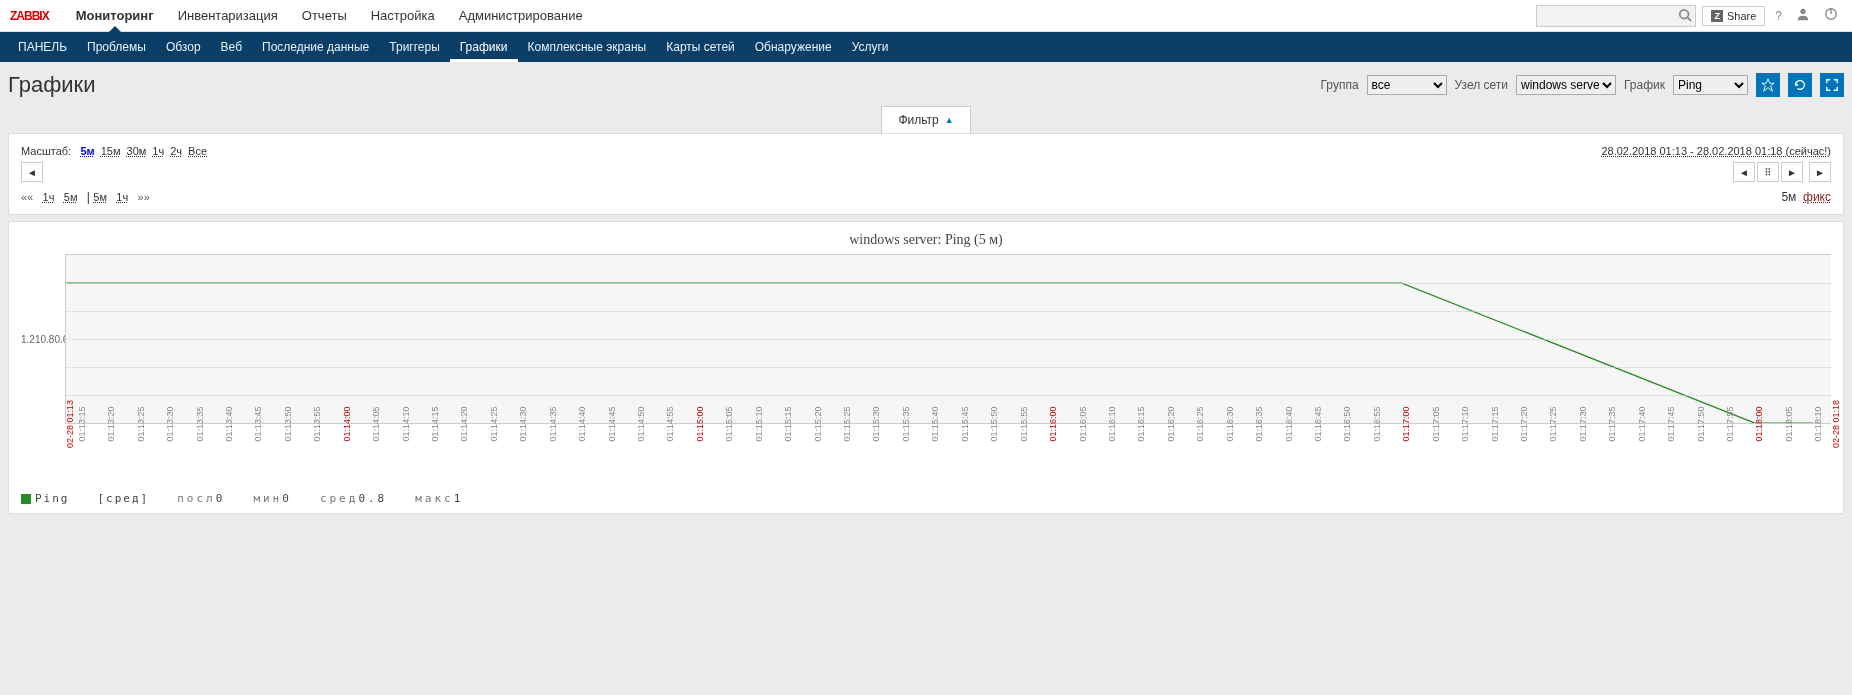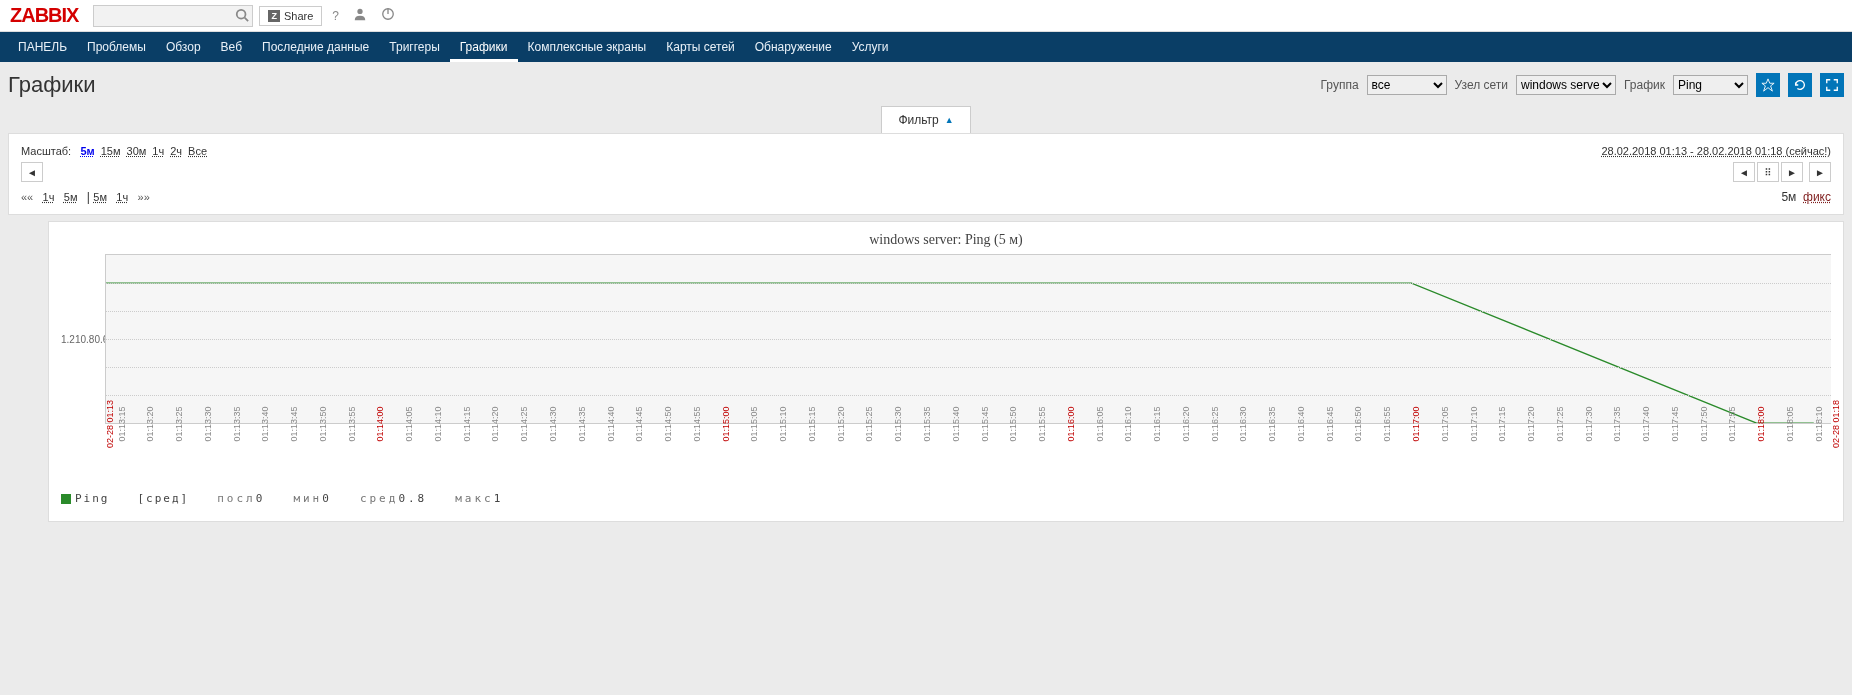--- a/index.html
+++ b/index.html
@@ -1,19 +1,19 @@
 <!DOCTYPE html>
 <html><head>
 <meta charset="utf-8">
 <style>
 * { box-sizing: border-box; margin: 0; padding: 0; }
 body { font-family: Arial, sans-serif; font-size: 12px; color: #333; background: #ebebeb; }
 
 .topbar { background: #fff; display: flex; align-items: center; height: 32px; padding: 0 10px; border-bottom: 1px solid #ddd; }
-.logo { font-family: Arial Black, Arial, sans-serif; font-weight: 900; font-size: 20px; letter-spacing: -1px; margin-right: 15px; }
+.logo { font-family: Arial Black, Arial, sans-serif; font-weight: 900; font-size: 12px; letter-spacing: -1px; margin-right: 15px; }
 .logo .z1 { color: #d40000; }
 .topnav { display: flex; gap: 0; flex: 1; }
 .topnav a { padding: 8px 12px; color: #333; text-decoration: none; font-size: 13px; position: relative; }
 .topnav a.active { font-weight: bold; }
 .topnav a.active::after { content:""; position:absolute; bottom:-1px; left:50%; transform:translateX(-50%); width:0;height:0;border-left:6px solid transparent;border-right:6px solid transparent;border-bottom:6px solid #0a3e66;}
 
 .topright { display: flex; align-items: center; gap: 6px; }
 .searchbox { position: relative; }
 .searchbox input { width: 160px; height: 22px; background: #f2f2f2; border: 1px solid #ccc; padding: 0 24px 0 6px; }
 .searchbox .sicon { position: absolute; right: 4px; top: 3px; color: #888; }
@@ -46,41 +46,48 @@
 .scale-links a.sel { font-weight:bold; text-decoration:underline dotted;}
 .scale-label { font-size:11px; margin-right:6px;}
 .time-range { font-size:11px; text-decoration:underline dotted; color:#333;}
 .navbtns { display:flex; gap:2px; margin-top:4px;}
 .navbtn { border:1px solid #ccc; background:#fff; width:22px; height:20px; display:inline-flex; align-items:center; justify-content:center; cursor:pointer; font-size:10px;}
 .crow2 { display:flex; margin-top:8px;}
 .crow2 .left { flex:1;}
 .crow2 .right { text-align:right;}
 .move-links .norm { color:#555; text-decoration:none;}
 
-.chartpanel { background:#fff; border:1px solid #ddd; margin-top:6px; padding:10px 12px 16px;margin-left:40px; }
+.chartpanel { background:#fff; border:1px solid #ddd; margin-top:6px; padding:10px 12px 8px; }
 .chart-title { text-align:center; font-size:14px; color:#444; margin-bottom:6px; font-family: Georgia, serif;}
 .chart-area { display:flex; }
 .yaxis { display:flex; justify-content:space-between; width:44px; text-align:right; padding-right:6px; height:170px; font-size:10px; color:#666;align-items:center;}
 .plot { flex:1; position:relative; height:170px; background:#f6f6f6; border:1px solid #ccc; border-right:none;}
 .plot .hgrid { position:absolute; left:0; right:0; border-top:1px dotted #ccc;}
 .plot svg { position:absolute; inset:0; width:100%; height:100%;}
 .xaxis { display:flex; margin-left:44px; height:60px; position:relative;}
 .xtick { position:absolute; top:0; font-size:9px; color:#888; transform:rotate(-90deg) translateX(-50%); transform-origin:left top; white-space:nowrap;}
 .xtick.maj { color:#c00000;}
 .xtick.end { color:#c00000;}
 .legend { margin-top:8px; display:flex; gap:28px; font-size:11px; color:#444; font-family: monospace; letter-spacing:2px; align-items:flex-end;}
 .legend .swatch { display:inline-block; width:10px; height:10px; background:#2a8a2a; margin-right:4px; vertical-align:middle;}
 .legend .col { display:flex; flex-direction:row; align-items:flex-end; letter-spacing:3px;}
 .legend .col .lbl { color:#777;}
 </style>
 </head>
 <body>
 
 <div class="topbar">
   <div class="logo"><span class="z1">ZABBIX</span></div>
+  <nav class="topnav" id="topnav">
+      <a href="#" class="active">Мониторинг</a>
+      <a href="#">Инвентаризация</a>
+      <a href="#">Отчеты</a>
+      <a href="#">Настройка</a>
+      <a href="#">Администрирование</a>
+    </nav>
   <div class="topright">
     <div class="searchbox">
       <input type="text" style="">
       <span class="sicon">
         <svg width="14" height="14" viewBox="0 0 16 16">
             <circle cx="7" cy="7" r="5" fill="none" stroke="#888" stroke-width="2"></circle>
             <line x1="11" y1="11" x2="15" y2="15" stroke="#888" stroke-width="2"></line>
           </svg>
       </span>
     </div>

